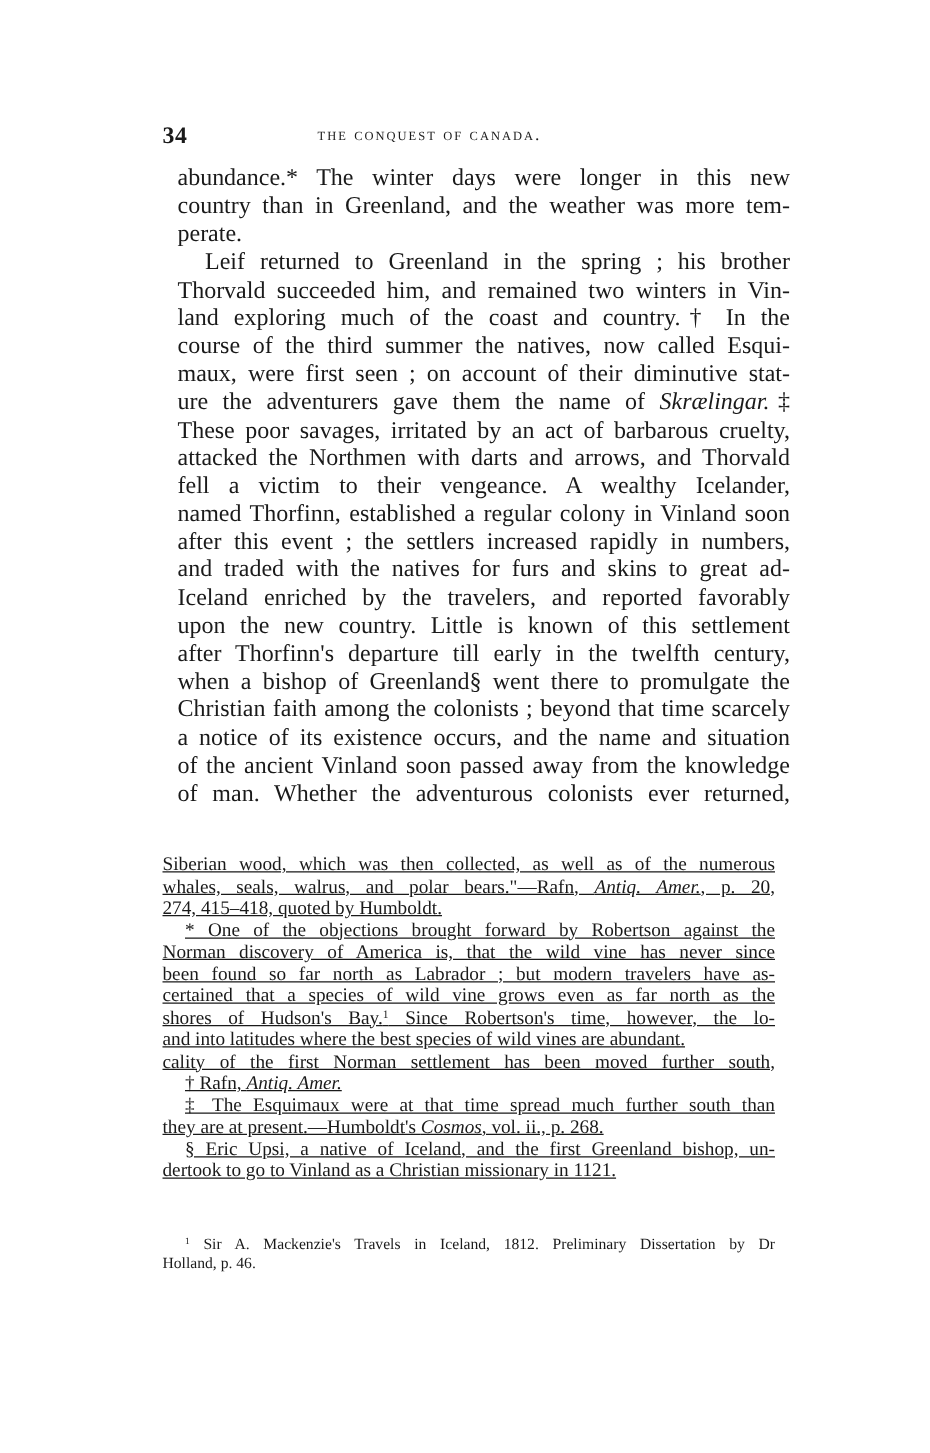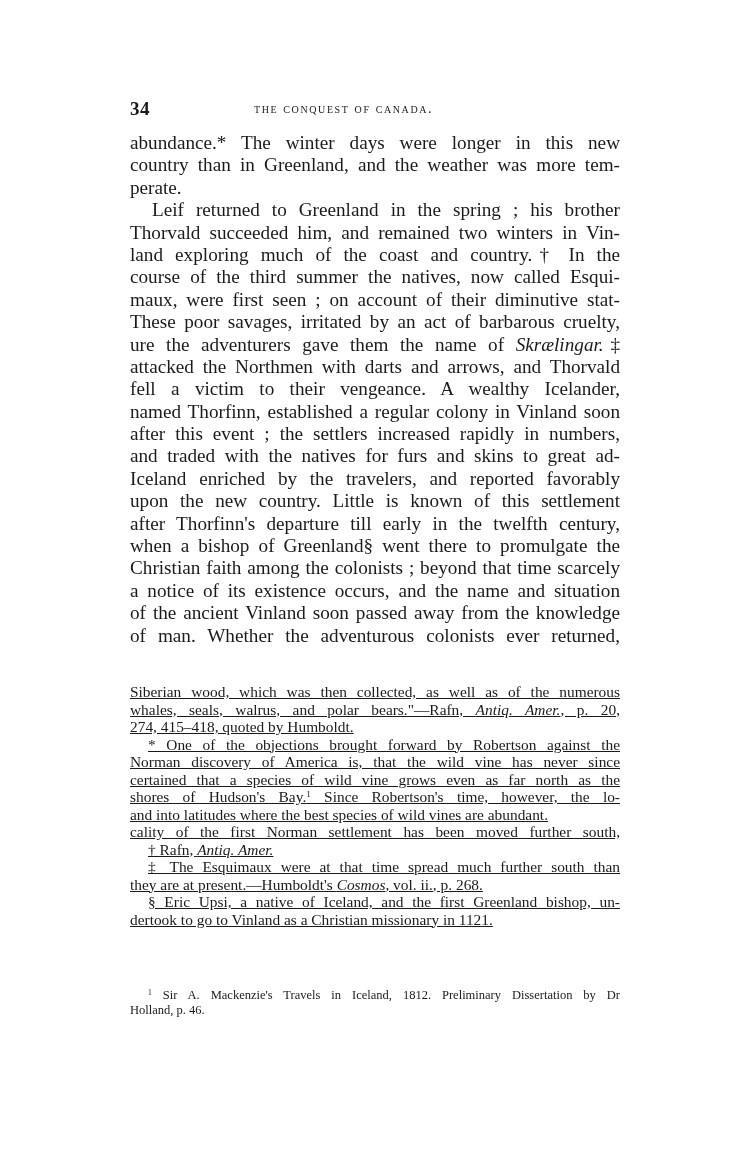--- a/index.html
+++ b/index.html
@@ -41,21 +41,21 @@
       left: 124px;
       top: 3px;
       font-size: 14px;
       letter-spacing: 1.6px;
       font-variant: small-caps;
       text-transform: lowercase;
     }
     .body-text {
       position: absolute;
       top: 132px;
-      left: 0;
+      left: 12px;
       width: 490px;
       font-size: 19.2px;
       line-height: 22.4px;
     }
     .line {
       display: block;
       white-space: nowrap;
       text-align: justify;
       text-align-last: justify;
       height: 22.4px;
@@ -108,22 +108,22 @@
 
   <div class="body-text">
     <span class="line">abundance.* The winter days were longer in this new</span>
     <span class="line">country than in Greenland, and the weather was more tem-</span>
     <span class="line last">perate.</span>
     <span class="line indent">Leif returned to Greenland in the spring ; his brother</span>
     <span class="line">Thorvald succeeded him, and remained two winters in Vin-</span>
     <span class="line">land exploring much of the coast and country.† In the</span>
     <span class="line">course of the third summer the natives, now called Esqui-</span>
     <span class="line">maux, were first seen ; on account of their diminutive stat-</span>
+    <span class="line"><span>ure the adventurers gave them the name of </span><i>Skrælingar.</i><span>‡</span></span>
     <span class="line">These poor savages, irritated by an act of barbarous cruelty,</span>
-    <span class="line"><span>ure the adventurers gave them the name of </span><i>Skrælingar.</i><span>‡</span></span>
     <span class="line">attacked the Northmen with darts and arrows, and Thorvald</span>
     <span class="line">fell a victim to their vengeance. A wealthy Icelander,</span>
     <span class="line">named Thorfinn, established a regular colony in Vinland soon</span>
     <span class="line">after this event ; the settlers increased rapidly in numbers,</span>
     <span class="line">and traded with the natives for furs and skins to great ad-</span>
     <span class="line">Iceland enriched by the travelers, and reported favorably</span>
     <span class="line">upon the new country. Little is known of this settlement</span>
     <span class="line">after Thorfinn's departure till early in the twelfth century,</span>
     <span class="line">when a bishop of Greenland§ went there to promulgate the</span>
     <span class="line">Christian faith among the colonists ; beyond that time scarcely</span>
@@ -132,20 +132,21 @@
     <span class="line">of man. Whether the adventurous colonists ever returned,</span>
   </div>
 
   <div class="footnotes">
     <span class="line">Siberian wood, which was then collected, as well as of the numerous</span>
     <span class="line"><span>whales, seals, walrus, and polar bears."—Rafn, </span><i>Antiq. Amer.</i><span>, p. 20,</span></span>
     <span class="line last">274, 415–418, quoted by Humboldt.</span>
 
     <span class="line fn-indent">* One of the objections brought forward by Robertson against the</span>
     <span class="line">Norman discovery of America is, that the wild vine has never since</span>
+    <span class="line">been found so far north as Labrador ; but modern travelers have as-</span>
     <span class="line">certained that a species of wild vine grows even as far north as the</span>
     <span class="line"><span>shores of Hudson's Bay.</span><sup>1</sup><span> Since Robertson's time, however, the lo-</span></span>
     <span class="line last">and into latitudes where the best species of wild vines are abundant.</span>
     <span class="line">cality of the first Norman settlement has been moved further south,</span>
 
     <span class="line last fn-indent"><span>† Rafn, </span><i>Antiq. Amer.</i></span>
 
     <span class="line fn-indent">‡ The Esquimaux were at that time spread much further south than</span>
     <span class="line last"><span>they are at present.—Humboldt's </span><i>Cosmos</i><span>, vol. ii., p. 268.</span></span>
 

